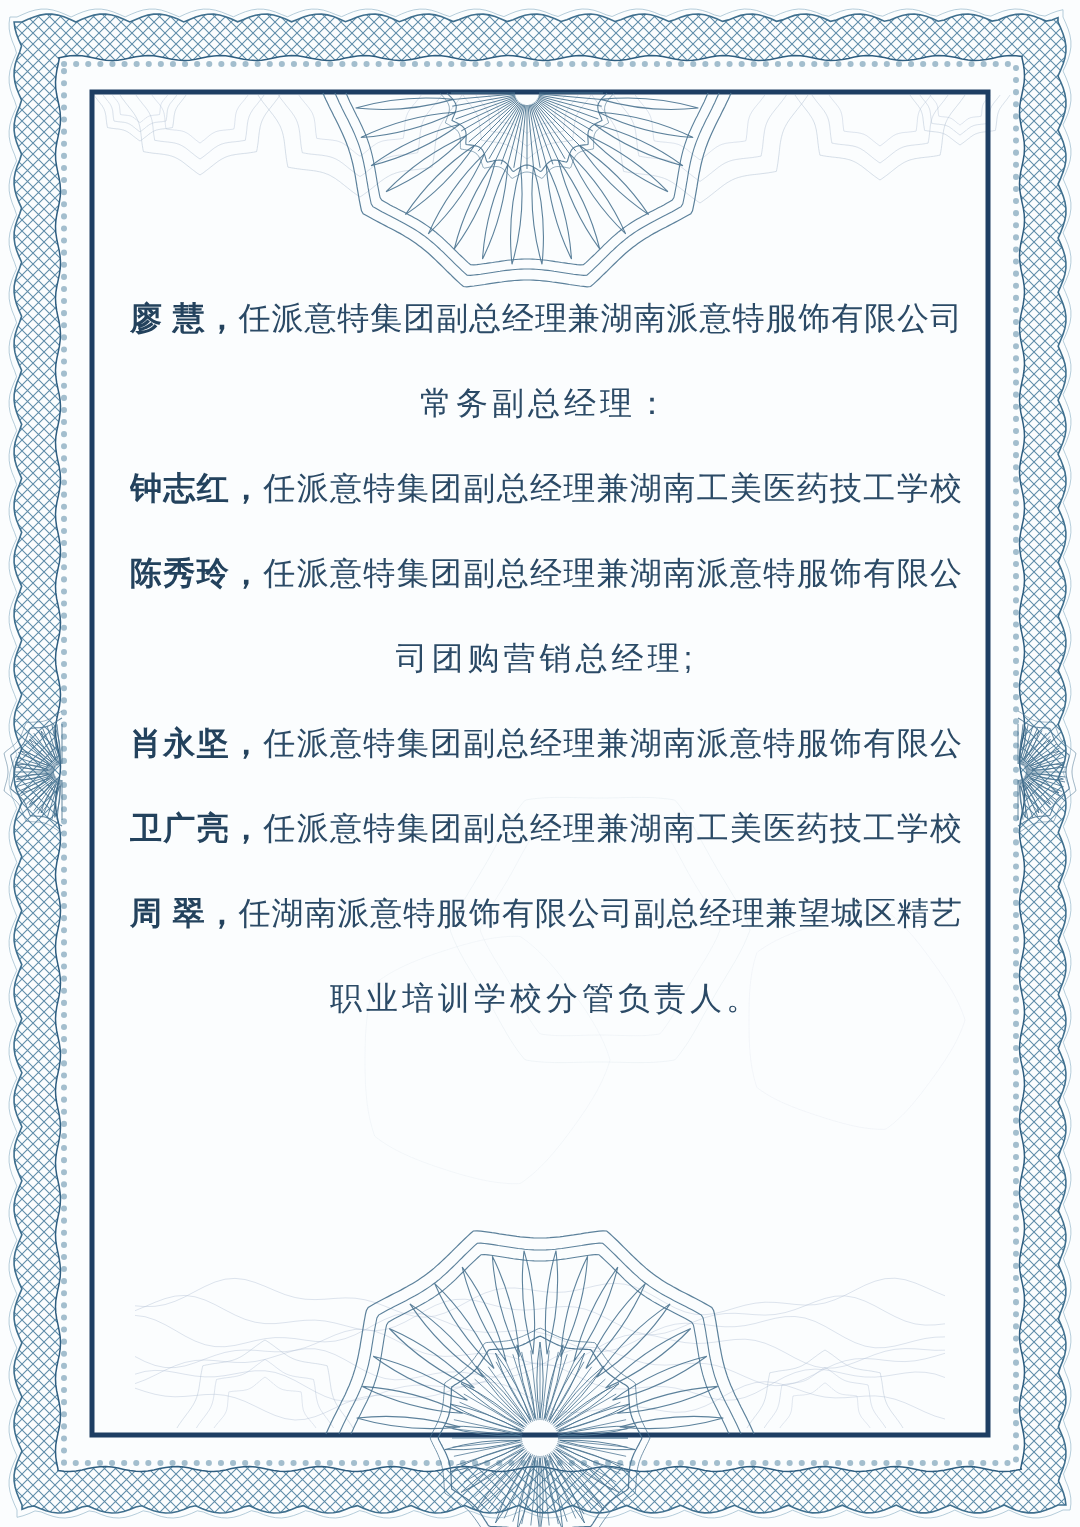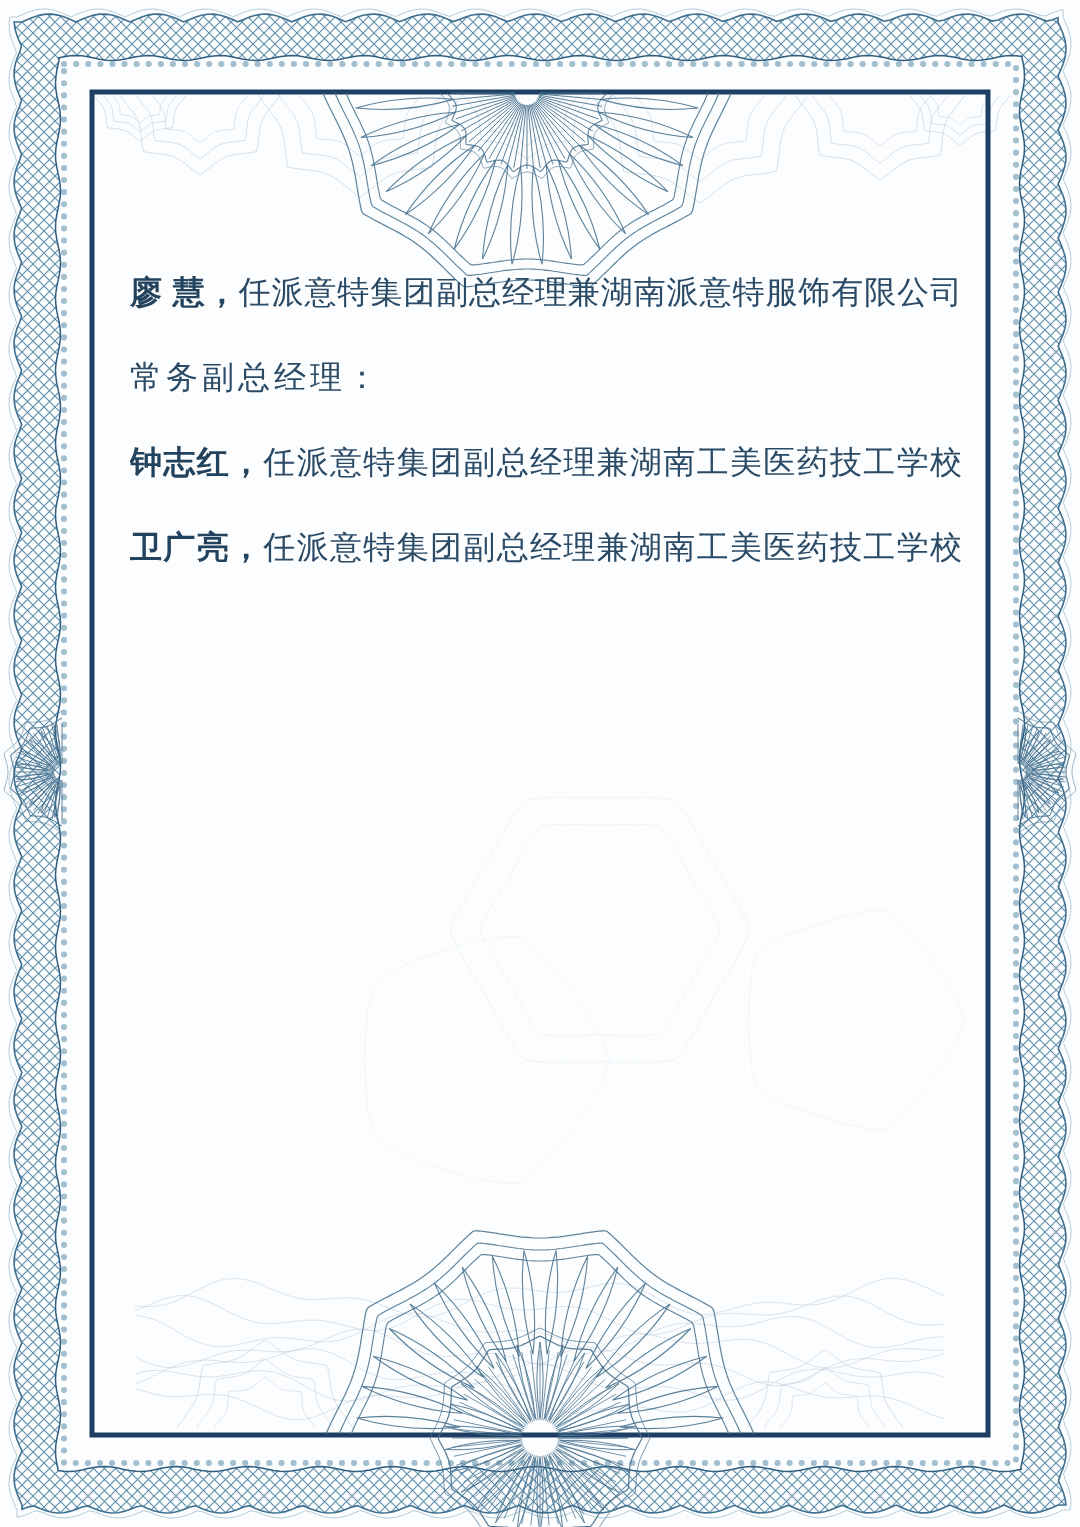--- a/index.html
+++ b/index.html
@@ -6,28 +6,28 @@
   .sheet{
     position:relative;
     width:1080px;height:1527px;
     background:#fbfdfe;
     overflow:hidden;
     font-family:"Liberation Sans",sans-serif;
   }
   #deco{position:absolute;left:0;top:0;width:1080px;height:1527px;}
   .textblock{
     position:absolute;
-    left:130px;top:250px;width:832px;
+    left:130px;top:276px;width:832px;
     color:#2b4a66;
     font-size:32px;
     font-weight:500;
   }
   .line{height:85px;line-height:85px;overflow:hidden;}
   .l1{text-align:justify;text-align-last:justify;}
-  .l2{text-align:left;letter-spacing:4px;}
+  .l2{text-align:center;letter-spacing:4px;}
   .name{font-weight:700;color:#23425d;}
 </style>
 </head>
 <body>
 
 <div class="sheet">
 
   <svg id="deco" viewBox="0 0 1080 1527" xmlns="http://www.w3.org/2000/svg">
     <defs>
       <pattern id="lat" width="11" height="11" patternUnits="userSpaceOnUse">
@@ -121,23 +121,32 @@
 
     <div class="para">
       <div class="line l1"><span class="name">廖 慧，</span><span>任派意特集团副总经理兼湖南派意特服饰有限公司</span></div>
       <div class="line l2">常务副总经理：</div>
     </div>
 
     <div class="para">
       <div class="line l1"><span class="name">钟志红，</span><span>任派意特集团副总经理兼湖南工美医药技工学校</span></div>
     </div>
 
+    <div class="para">
+      <div class="line l1"><span class="name">陈秀玲，</span><span>任派意特集团副总经理兼湖南派意特服饰有限公</span></div>
+      <div class="line l2">司团购营销总经理;</div>
+    </div>
 
     <div class="para">
+      <div class="line l1"><span class="name">肖永坚，</span><span>任派意特集团副总经理兼湖南派意特服饰有限公</span></div>
     </div>
 
     <div class="para">
       <div class="line l1"><span class="name">卫广亮，</span><span>任派意特集团副总经理兼湖南工美医药技工学校</span></div>
     </div>
 
+    <div class="para">
+      <div class="line l1"><span class="name">周 翠，</span><span>任湖南派意特服饰有限公司副总经理兼望城区精艺</span></div>
+      <div class="line l2">职业培训学校分管负责人。</div>
+    </div>
 
   </div>
 </div>
 
 </body></html>

